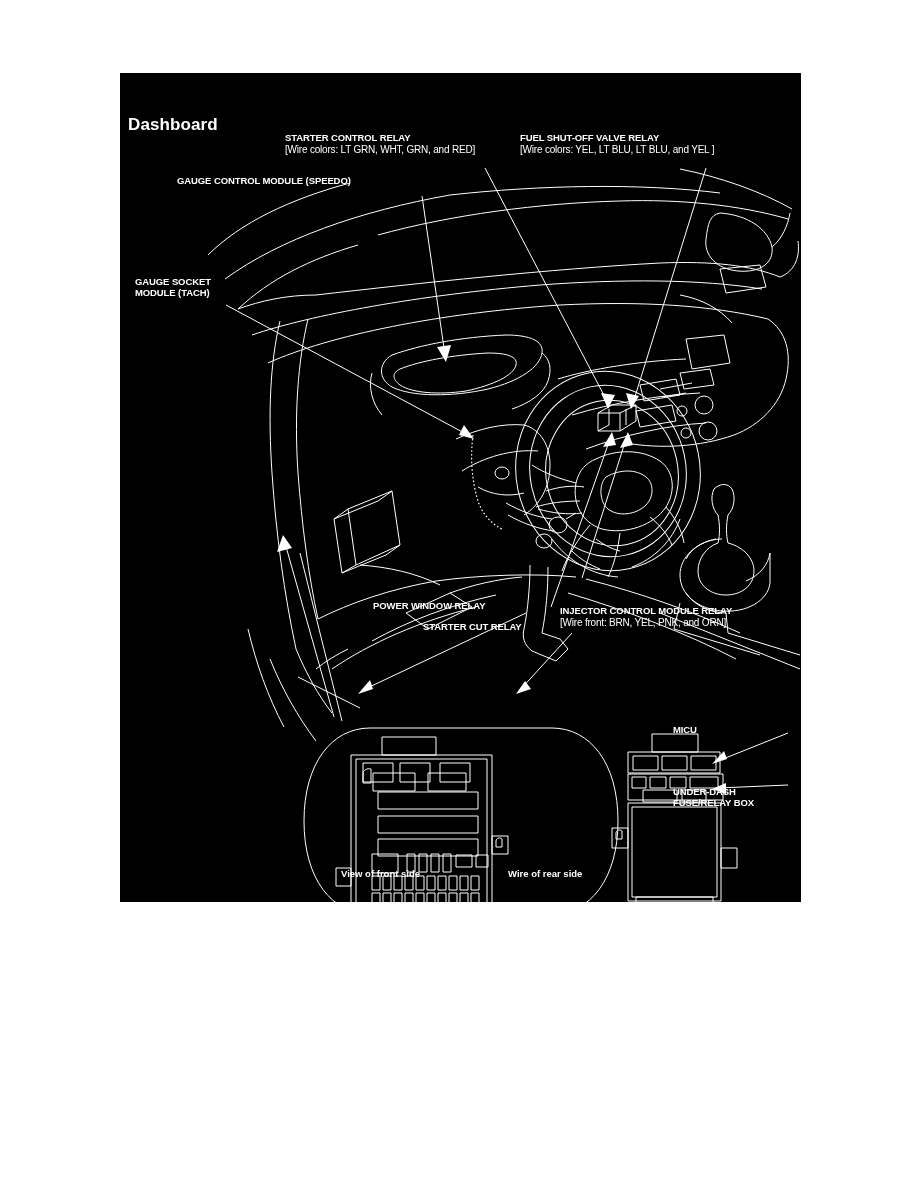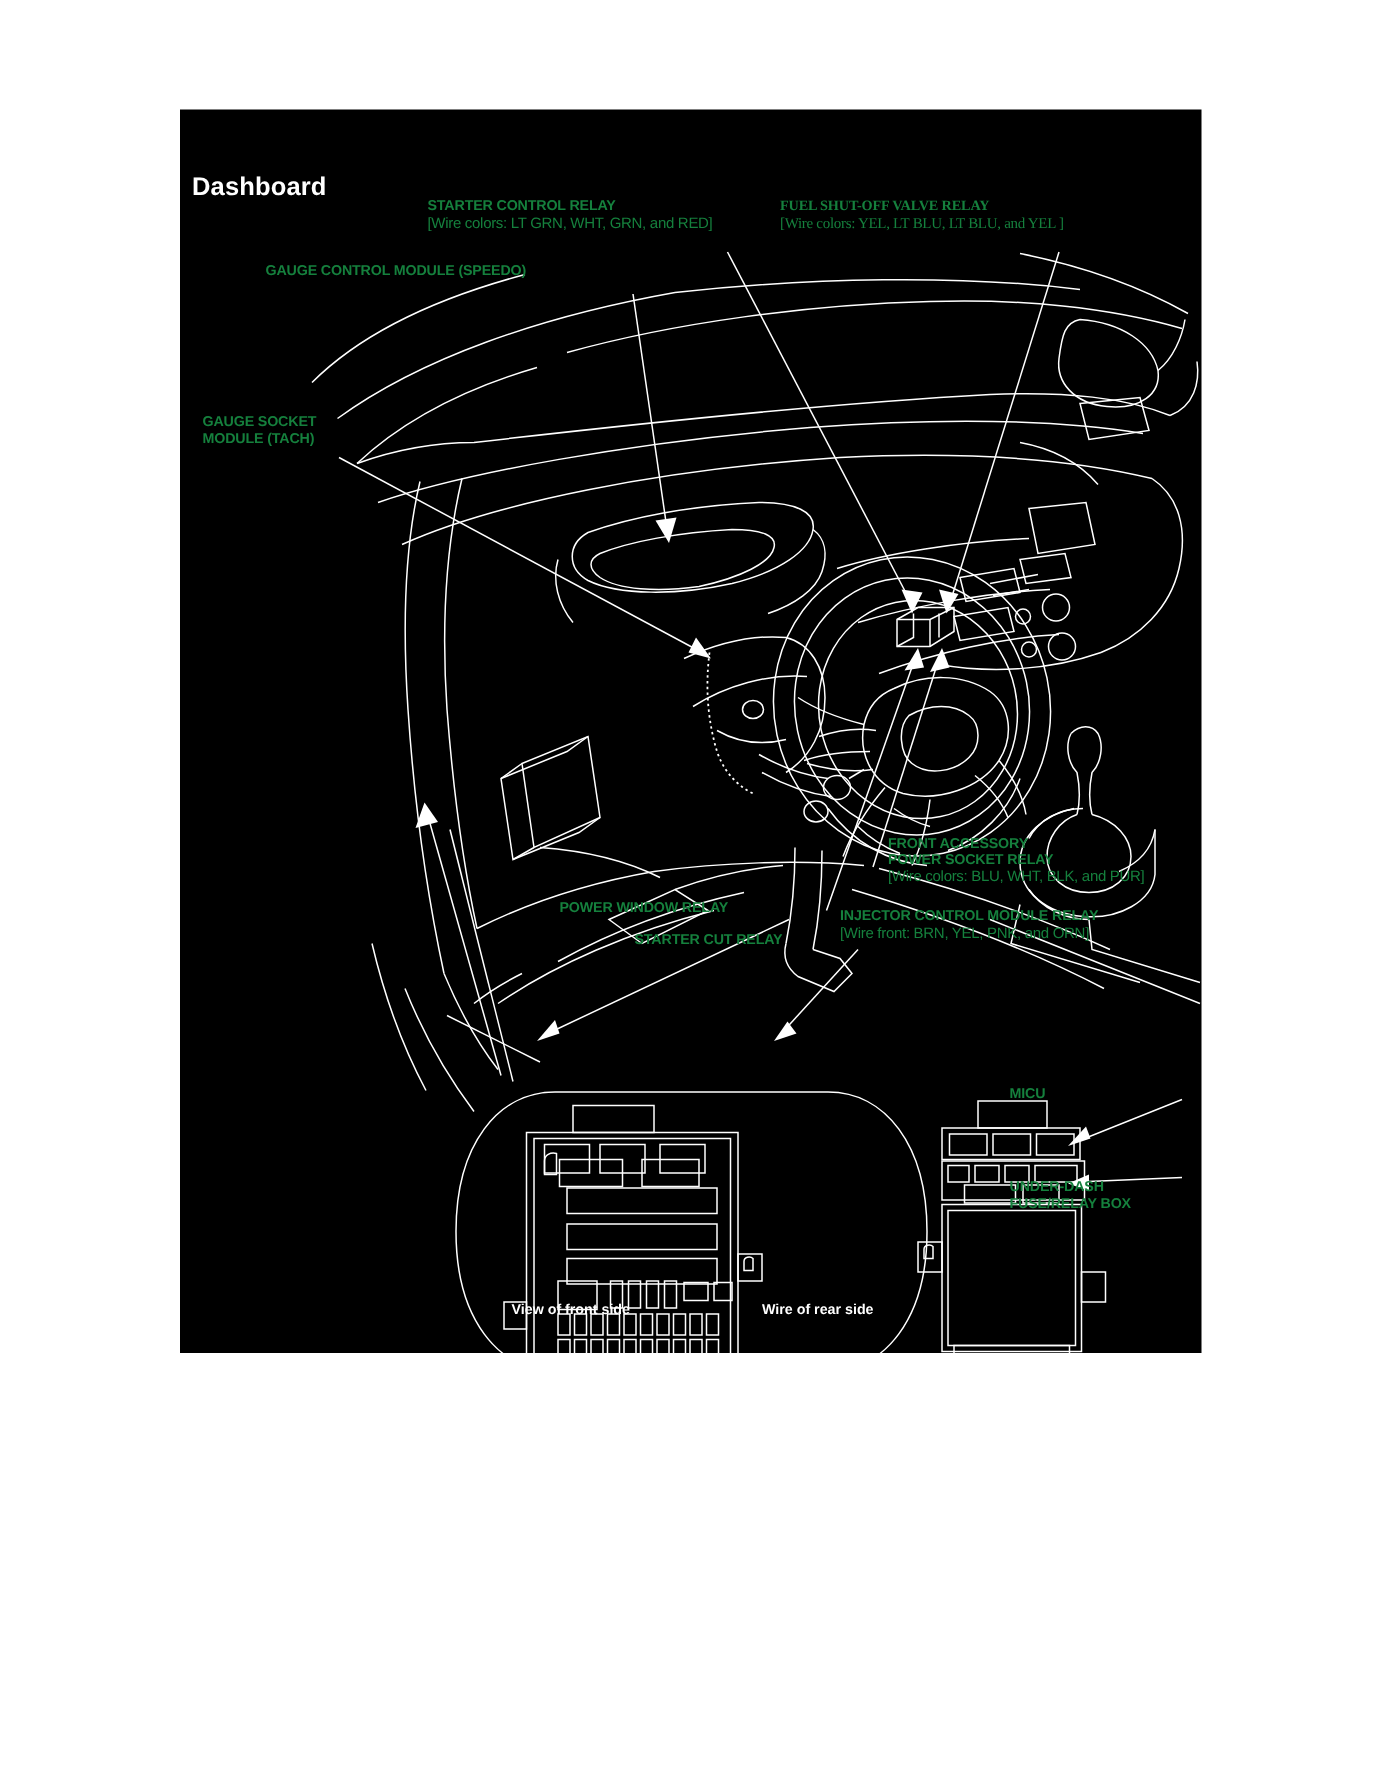--- a/index.html
+++ b/index.html
@@ -50,21 +50,21 @@
   #art {
     position: absolute;
     left: 0; top: 0;
     width: 681px;
     height: 829px;
   }
 
   
   .callout {
     position: absolute;
-    color: #15803d;
+    color: #ffffff;
     font-family: "Liberation Sans", sans-serif;
     white-space: nowrap;
     line-height: 1.12;
   }
   .callout .ttl {
     display: block;
     font-size: 9.5px;
     font-weight: bold;
     letter-spacing: -0.1px;
   }
@@ -415,39 +415,34 @@
 
       </g>
 
     </svg>
 
     <div class="callout" style="left:165px; top:60px;">
       <span class="ttl">STARTER CONTROL RELAY</span>
       <span class="sub">[Wire colors: LT GRN, WHT, GRN, and RED]</span>
     </div>
 
-    <div class="callout" style="left:400px; top:60px;font-family:Liberation Serif, serif;">
+    <div class="callout" style="left:400px; top:60px;">
       <span class="ttl">FUEL SHUT-OFF VALVE RELAY</span>
       <span class="sub">[Wire colors: YEL, LT BLU, LT BLU, and YEL ]</span>
     </div>
 
     <div class="callout" style="left:57px; top:103px;">
       <span class="ttl">GAUGE CONTROL MODULE (SPEEDO)</span>
     </div>
 
     <div class="callout" style="left:15px; top:204px;">
       <span class="ttl">GAUGE SOCKET</span>
       <span class="ttl">MODULE (TACH)</span>
     </div>
 
-    <div class="callout" style="left:472px; top:485px;">
-      <span class="ttl">FRONT ACCESSORY</span>
-      <span class="ttl">POWER SOCKET RELAY</span>
-      <span class="sub">[Wire colors: BLU, WHT, BLK, and PUR]</span>
-    </div>
 
     <div class="callout" style="left:440px; top:533px;">
       <span class="ttl">INJECTOR CONTROL MODULE RELAY</span>
       <span class="sub">[Wire front: BRN, YEL, PNK, and ORN]</span>
     </div>
 
     <div class="callout" style="left:253px; top:528px;">
       <span class="ttl">POWER WINDOW RELAY</span>
     </div>
 

